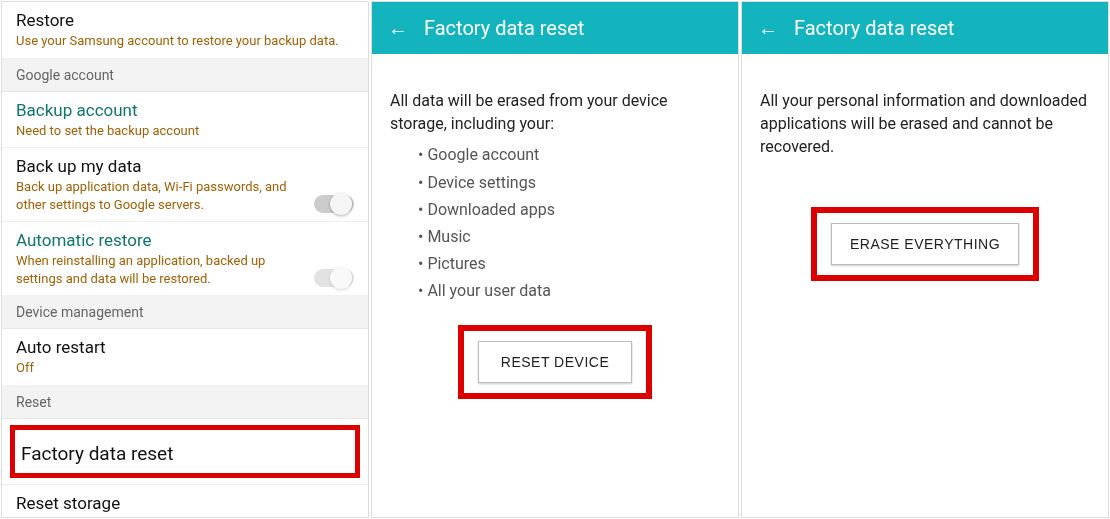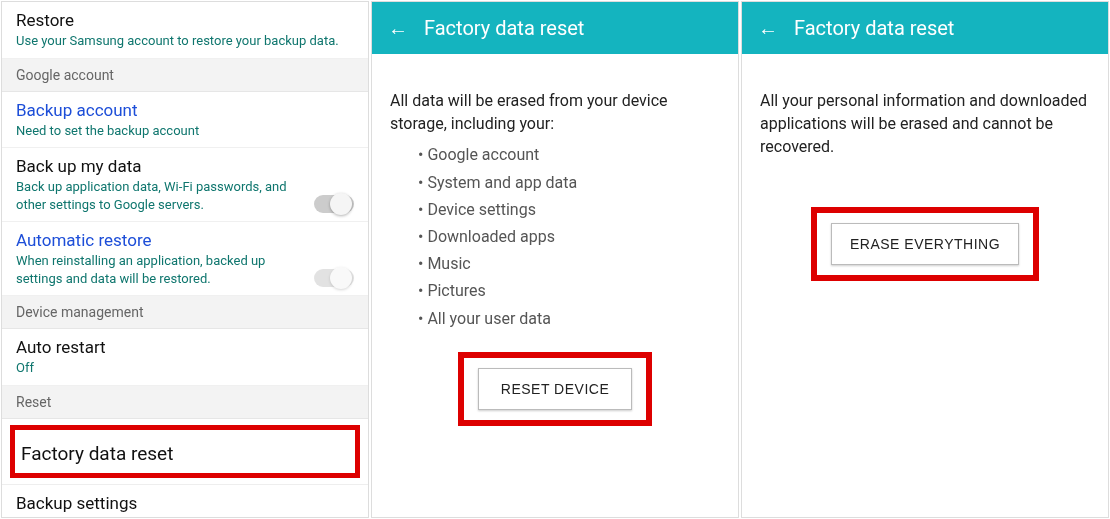--- a/index.html
+++ b/index.html
@@ -2,22 +2,22 @@
 <html><head>
 <meta charset="utf-8">
 <style>
   * { box-sizing: border-box; margin: 0; padding: 0; }
   html, body { width: 1110px; height: 519px; font-family: Roboto, Arial, sans-serif; background: #fff; font-size: 14px; color: #222; }
   .wrap { display: flex; width: 100%; height: 100%; }
   .panel { flex: 1; border: 1px solid #ddd; overflow: hidden; display: flex; flex-direction: column; margin: 1px; background: #fff; }
   
   .p1-item { padding: 8px 14px; border-bottom: 1px solid #f0f0f0; }
   .p1-title { font-size: 17px; color: #111; margin-bottom: 2px; }
-  .p1-sub { font-size: 13px; color: #0f766e; line-height: 1.35; }
-  .p1-title.dim { color: #1d4ed8; }
+  .p1-sub { font-size: 13px; color: #a16207; line-height: 1.35; }
+  .p1-title.dim { color: #0f766e; }
   .p1-header { background: #f3f3f3; padding: 8px 14px; font-size: 14px; color: #666; border-bottom:1px solid #e6e6e6;}
   .toggle-row { display:flex; align-items:flex-end; justify-content:space-between; padding: 8px 14px; border-bottom:1px solid #f0f0f0; }
   .toggle-text { flex:1; padding-right: 10px; }
   .switch { width: 40px; height: 18px; border-radius: 10px; background: #ccc; position: relative; }
   .switch::after { content:''; position:absolute; right:2px; top:-2px; width:22px; height:22px; border-radius:50%; background:#f5f5f5; box-shadow:0 1px 3px rgba(0,0,0,.3); }
   .switch.dim { opacity:.55; }
   .highlight-box { border: 5px solid #d00; display:inline-block; padding: 0 8px 6px 0; margin: 6px 8px; }
   .highlight-box .inner { padding: 12px 6px 2px 6px; font-size: 19px; color:#111; }
 
   
@@ -65,34 +65,33 @@
     <div class="p1-header">Device management</div>
     <div class="p1-item">
       <div class="p1-title">Auto restart</div>
       <div class="p1-sub">Off</div>
     </div>
     <div class="p1-header">Reset</div>
     <div class="highlight-box">
       <div class="inner">Factory data reset</div>
     </div>
     <div class="p1-item" style="border-top:1px solid #eee;">
-      <div class="p1-title">Backup settings</div>
+      <div class="p1-title">Reset storage</div>
     </div>
   </div>
 
   <div class="panel">
     <div class="tealbar">
       <span class="arrow">←</span>
       <span>Factory data reset</span>
     </div>
     <div class="content">
       <div>All data will be erased from your device storage, including your:</div>
       <ul class="bullets">
         <li>Google account</li>
-        <li>System and app data</li>
         <li>Device settings</li>
         <li>Downloaded apps</li>
         <li>Music</li>
         <li>Pictures</li>
         <li>All your user data</li>
       </ul>
       <div class="btnbox-wrap">
         <div class="btnbox">
           <button class="btn">RESET DEVICE</button>
         </div>

